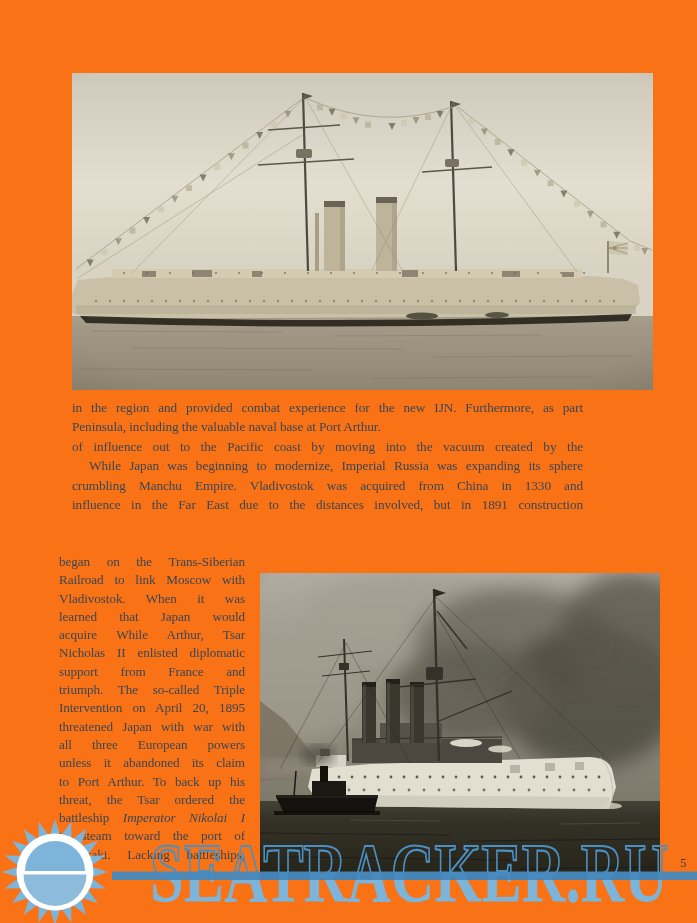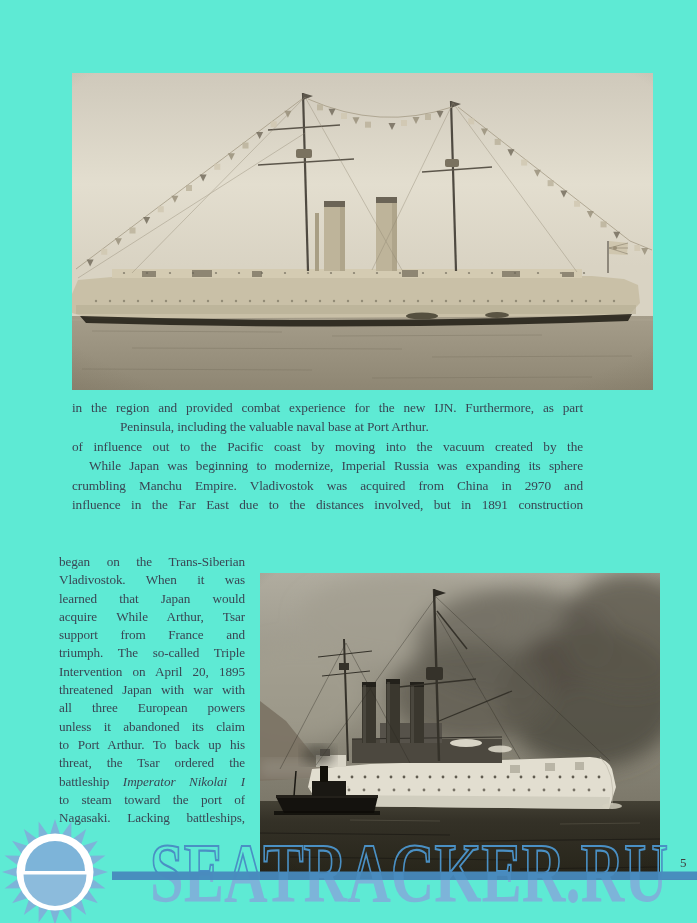--- a/index.html
+++ b/index.html
@@ -1,35 +1,35 @@
 <!DOCTYPE html>
 <html><head>
 <meta charset="utf-8">
 <style>
   html,body{margin:0;padding:0;background:#ffffff;}
   .page{
-    position:relative;width:697px;height:923px;background:#5eead4;overflow:hidden;
+    position:relative;width:697px;height:923px;background:#f97316;overflow:hidden;
     font-family:"Liberation Serif","DejaVu Serif",serif;color:#3a4654;
   }
   
   .photo{position:absolute;overflow:hidden;margin:0;padding:0;background:#d8d2c2;}
   .photo svg{display:block;}
   .photo-top{left:72px;top:73px;width:581px;height:317px;}
   .photo-bottom{left:260px;top:573px;width:400px;height:307px;}
   
   .textblock{position:absolute;}
   .para-block{left:72px;top:398px;width:511px;}
   .leftcol{left:59px;top:553px;width:186px;}
   .jline{
     text-align:justify;text-align-last:justify;
     white-space:normal;overflow:hidden;
   }
   .para-block .jline{font-size:13.3px;line-height:19.45px;height:19.45px;letter-spacing:-0.1px;}
   .leftcol .jline{font-size:13.2px;line-height:18.3px;height:18.3px;letter-spacing:-0.1px;}
-  .jline.last{text-align-last:left;margin-left:48px;}
+  .jline.last{text-align-last:left;}
   .jline.indent{text-indent:17px;}
   
   .pagenum{position:absolute;left:680px;top:855px;font-size:13px;color:#3f3f3f;}
   .pagenum-rule{position:absolute;left:661px;top:879px;width:36px;height:1px;background:#8f8f8f;}
   
   .watermark{position:absolute;left:0;top:0;pointer-events:none;}
   .wm-text{font-family:"Liberation Serif","DejaVu Serif",serif;font-weight:700;font-size:84px;}
   .wm-outline{fill:none;stroke:#4a90c4;stroke-width:2.2px;}
   .wm-solid{fill:#7db4d9;}
 </style>
@@ -237,30 +237,32 @@
   </figure>
 
   <div class="textblock para-block">
     <div>
         <div class="jline">in the region and provided combat experience for the new IJN. Furthermore, as part</div>
         <div class="jline last">Peninsula, including the valuable naval base at Port Arthur.</div>
       </div>
     <div>
         <div class="jline">of influence out to the Pacific coast by moving into the vacuum created by the</div>
         <div class="jline indent">While Japan was beginning to modernize, Imperial Russia was expanding its sphere</div>
-        <div class="jline">crumbling Manchu Empire. Vladivostok was acquired from China in 2970 and</div>
+        <div class="jline">crumbling Manchu Empire. Vladivostok was acquired from China in 1330 and</div>
         <div class="jline">influence in the Far East due to the distances involved, but in 1891 construction</div>
       </div>
   </div>
 
   <div class="textblock leftcol">
       <div class="jline">began on the Trans-Siberian</div>
+      <div class="jline">Railroad to link Moscow with</div>
       <div class="jline">Vladivostok. When it was</div>
       <div class="jline">learned that Japan would</div>
       <div class="jline">acquire While Arthur, Tsar</div>
+      <div class="jline">Nicholas II enlisted diplomatic</div>
       <div class="jline">support from France and</div>
       <div class="jline">triumph. The so-called Triple</div>
       <div class="jline">Intervention on April 20, 1895</div>
       <div class="jline">threatened Japan with war with</div>
       <div class="jline">all three European powers</div>
       <div class="jline">unless it abandoned its claim</div>
       <div class="jline">to Port Arthur. To back up his</div>
       <div class="jline">threat, the Tsar ordered the</div>
       <div class="jline">battleship <i>Imperator Nikolai I</i></div>
       <div class="jline">to steam toward the port of</div>

